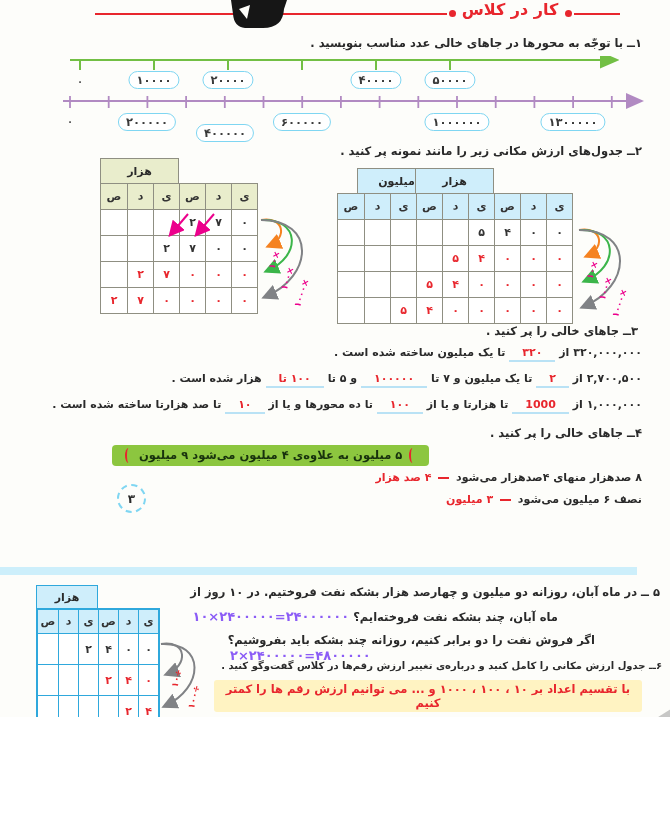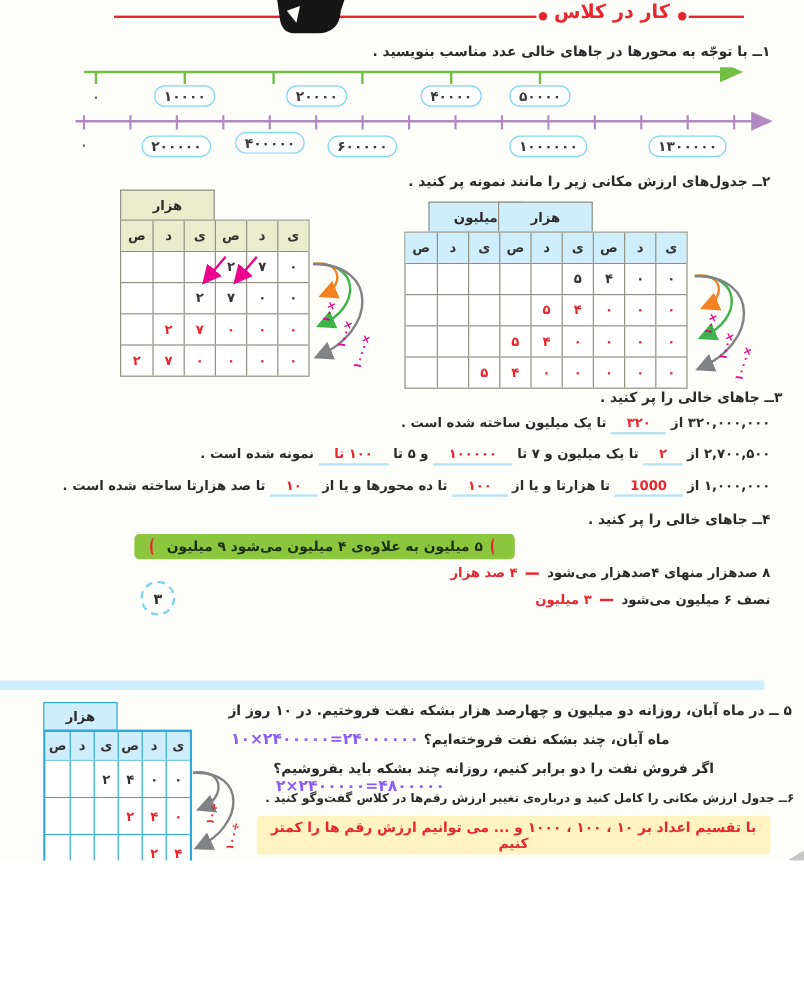--- a/index.html
+++ b/index.html
@@ -80,21 +80,21 @@
       <line x1="5" y1="4" x2="550" y2="4" stroke="#72bf44" stroke-width="2.2" marker-end="url(#ga)"></line>
       <line x1="15" y1="4" x2="15" y2="14" stroke="#72bf44" stroke-width="2"></line>
       <line x1="89" y1="4" x2="89" y2="14" stroke="#72bf44" stroke-width="2"></line>
       <line x1="163" y1="4" x2="163" y2="14" stroke="#72bf44" stroke-width="2"></line>
       <line x1="237" y1="4" x2="237" y2="14" stroke="#72bf44" stroke-width="2"></line>
       <line x1="311" y1="4" x2="311" y2="14" stroke="#72bf44" stroke-width="2"></line>
       <line x1="385" y1="4" x2="385" y2="14" stroke="#72bf44" stroke-width="2"></line>
     </svg>
     <span class="nl-zero" style="left:15px;top:24px;">۰</span>
     <span class="nl-box" style="left:89px;top:19px;">۱۰۰۰۰</span>
-    <span class="nl-box red" style="left:163px;top:19px;margin-left:36px;">۲۰۰۰۰</span>
+    <span class="nl-box red" style="left:163px;top:19px;">۲۰۰۰۰</span>
     <span class="nl-box" style="left:311px;top:19px;">۴۰۰۰۰</span>
     <span class="nl-box red" style="left:385px;top:19px;">۵۰۰۰۰</span>
   </div>
 
   <div class="nline" style="left:60px;top:92px;width:595px;height:48px;">
     <svg class="abs" style="left:0;top:0;" width="595" height="20" viewBox="0 0 595 20">
       <defs>
           <marker id="pa" markerWidth="9" markerHeight="8" refX="7" refY="4" orient="auto">
             <path d="M0,0 L9,4 L0,8 z" fill="#b18ac2"></path>
           </marker>
@@ -111,21 +111,21 @@
       <line x1="319.6" y1="4" x2="319.6" y2="16" stroke="#b18ac2" stroke-width="1.8"></line>
       <line x1="358.3" y1="4" x2="358.3" y2="16" stroke="#b18ac2" stroke-width="1.8"></line>
       <line x1="397" y1="4" x2="397" y2="16" stroke="#b18ac2" stroke-width="1.8"></line>
       <line x1="435.7" y1="4" x2="435.7" y2="16" stroke="#b18ac2" stroke-width="1.8"></line>
       <line x1="474.4" y1="4" x2="474.4" y2="16" stroke="#b18ac2" stroke-width="1.8"></line>
       <line x1="513.1" y1="4" x2="513.1" y2="16" stroke="#b18ac2" stroke-width="1.8"></line>
       <line x1="551.8" y1="4" x2="551.8" y2="16" stroke="#b18ac2" stroke-width="1.8"></line>
     </svg>
     <span class="nl-zero" style="left:10px;top:24px;">۰</span>
     <span class="nl-box" style="left:87px;top:21px;">۲۰۰۰۰۰</span>
-    <span class="nl-box red" style="left:165px;top:18px;">۴۰۰۰۰۰</span>
+    <span class="nl-box red" style="left:165px;top:32px;">۴۰۰۰۰۰</span>
     <span class="nl-box red" style="left:242px;top:21px;">۶۰۰۰۰۰</span>
     <span class="nl-box red" style="left:397px;top:21px;">۱۰۰۰۰۰۰</span>
     <span class="nl-box red" style="left:513px;top:21px;">۱۳۰۰۰۰۰</span>
   </div>
 
   <div class="qtext" style="right:28px;top:144px;">۲ــ جدول‌های ارزش مکانی زیر را مانند نمونه پر کنید .</div>
 
   <div class="grp olive" style="left:100px;top:158px;width:79px;height:26px;">هزار</div>
   <div class="ptable" style="left:100px;top:183px;">
       <div class="trow thead">
@@ -270,34 +270,34 @@
         </marker>
       </defs>
     <path d="M3 10 C 26 6, 30 28, 11 36" fill="none" stroke="#f58220" stroke-width="2" marker-end="url(#n1)"></path>
     <path d="M3 10 C 42 8, 44 46, 9 61" fill="none" stroke="#3bb54a" stroke-width="2" marker-end="url(#n2)"></path>
     <path d="M3 10 C 58 10, 56 66, 7 87" fill="none" stroke="#808285" stroke-width="2" marker-end="url(#n3)"></path>
     <text x="22" y="42" fill="#ec008c" font-size="9" font-weight="bold" transform="rotate(-72 22 42)">×۱۰</text>
     <text x="36" y="58" fill="#ec008c" font-size="9" font-weight="bold" transform="rotate(-72 36 58)">×۱۰۰</text>
     <text x="51" y="70" fill="#ec008c" font-size="9" font-weight="bold" transform="rotate(-72 51 70)">×۱۰۰۰</text>
   </svg>
 
-  <div class="qtext" style="right:18px;top:324px;">۳ــ جاهای خالی را پر کنید .</div>
+  <div class="qtext" style="right:32px;top:324px;">۳ــ جاهای خالی را پر کنید .</div>
   <div class="qtext small" style="right:28px;top:346px;text-align:right;">
     <span>۳۲۰,۰۰۰,۰۰۰ از</span>
     <span class="blank-ans">۳۲۰</span>
     <span>تا یک میلیون ساخته شده است .</span>
   </div>
   <div class="qtext small" style="right:28px;top:372px;">
     <span>۲,۷۰۰,۵۰۰ از</span>
     <span class="blank-ans">۲</span>
     <span>تا یک میلیون و ۷ تا</span>
     <span class="blank-ans">۱۰۰۰۰۰</span>
     <span>و ۵ تا</span>
     <span class="blank-ans">۱۰۰ تا</span>
-    <span>نمونه شده است .</span>
+    <span>هزار شده است .</span>
   </div>
   <div class="qtext small" style="right:28px;top:398px;">
     <span>۱,۰۰۰,۰۰۰ از</span>
     <span class="blank-ans">1000</span>
     <span>تا هزارتا و یا از</span>
     <span class="blank-ans">۱۰۰</span>
     <span>تا ده محورها و یا از</span>
     <span class="blank-ans">۱۰</span>
     <span>تا صد هزارتا ساخته شده است .</span>
   </div>

